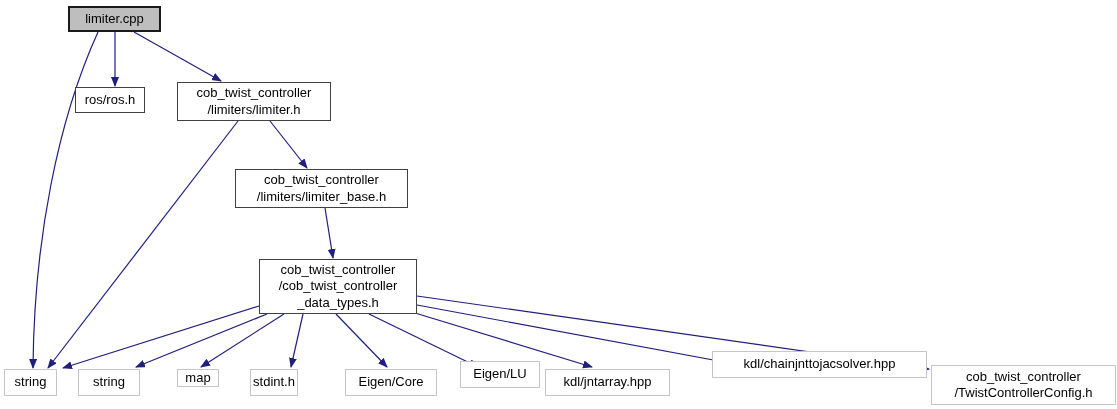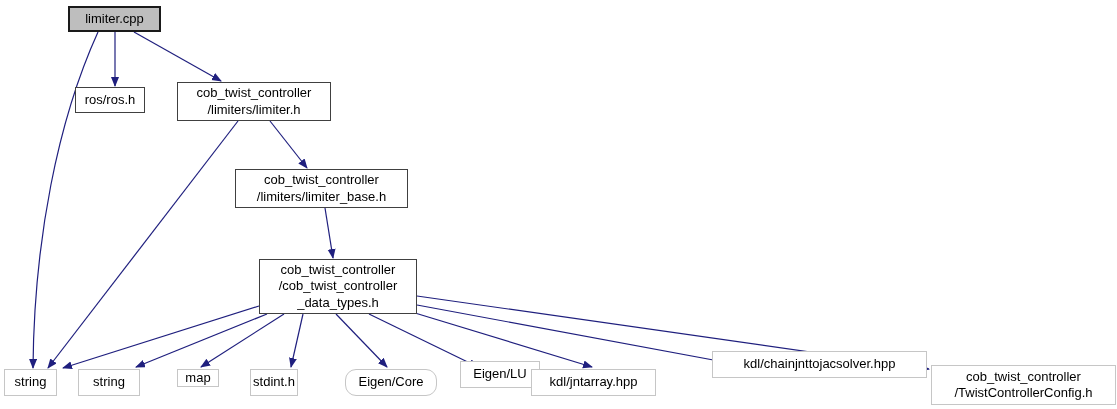--- a/index.html
+++ b/index.html
@@ -85,27 +85,27 @@
       </div>
       <div class="node external" style="left: 78px; top: 369px; width: 62px; height: 27px;">
         <span class="label">string</span>
       </div>
       <div class="node external" style="left: 177px; top: 369px; width: 42px; height: 18px;">
         <span class="label">map</span>
       </div>
       <div class="node external" style="left: 250px; top: 369px; width: 48px; height: 27px;">
         <span class="label">stdint.h</span>
       </div>
-      <div class="node external" style="left: 345px; top: 369px; width: 92px; height: 27px; border-radius: 11px;">
+      <div class="node external" style="left: 345px; top: 369px; width: 92px; height: 27px;">
         <span class="label">Eigen/Core</span>
       </div>
       <div class="node external" style="left: 460px; top: 361px; width: 80px; height: 27px;">
         <span class="label">Eigen/LU</span>
       </div>
-      <div class="node external" style="left: 531px; top: 369px; width: 125px; height: 27px;">
+      <div class="node external" style="left: 545px; top: 369px; width: 125px; height: 27px;">
         <span class="label">kdl/jntarray.hpp</span>
       </div>
       <div class="node external" style="left: 712px; top: 351px; width: 215px; height: 27px;">
         <span class="label">kdl/chainjnttojacsolver.hpp</span>
       </div>
       <div class="node external" style="left: 931px; top: 365px; width: 185px; height: 40px;">
         <span class="label">cob_twist_controller
 /TwistControllerConfig.h</span>
       </div>
     </div>

